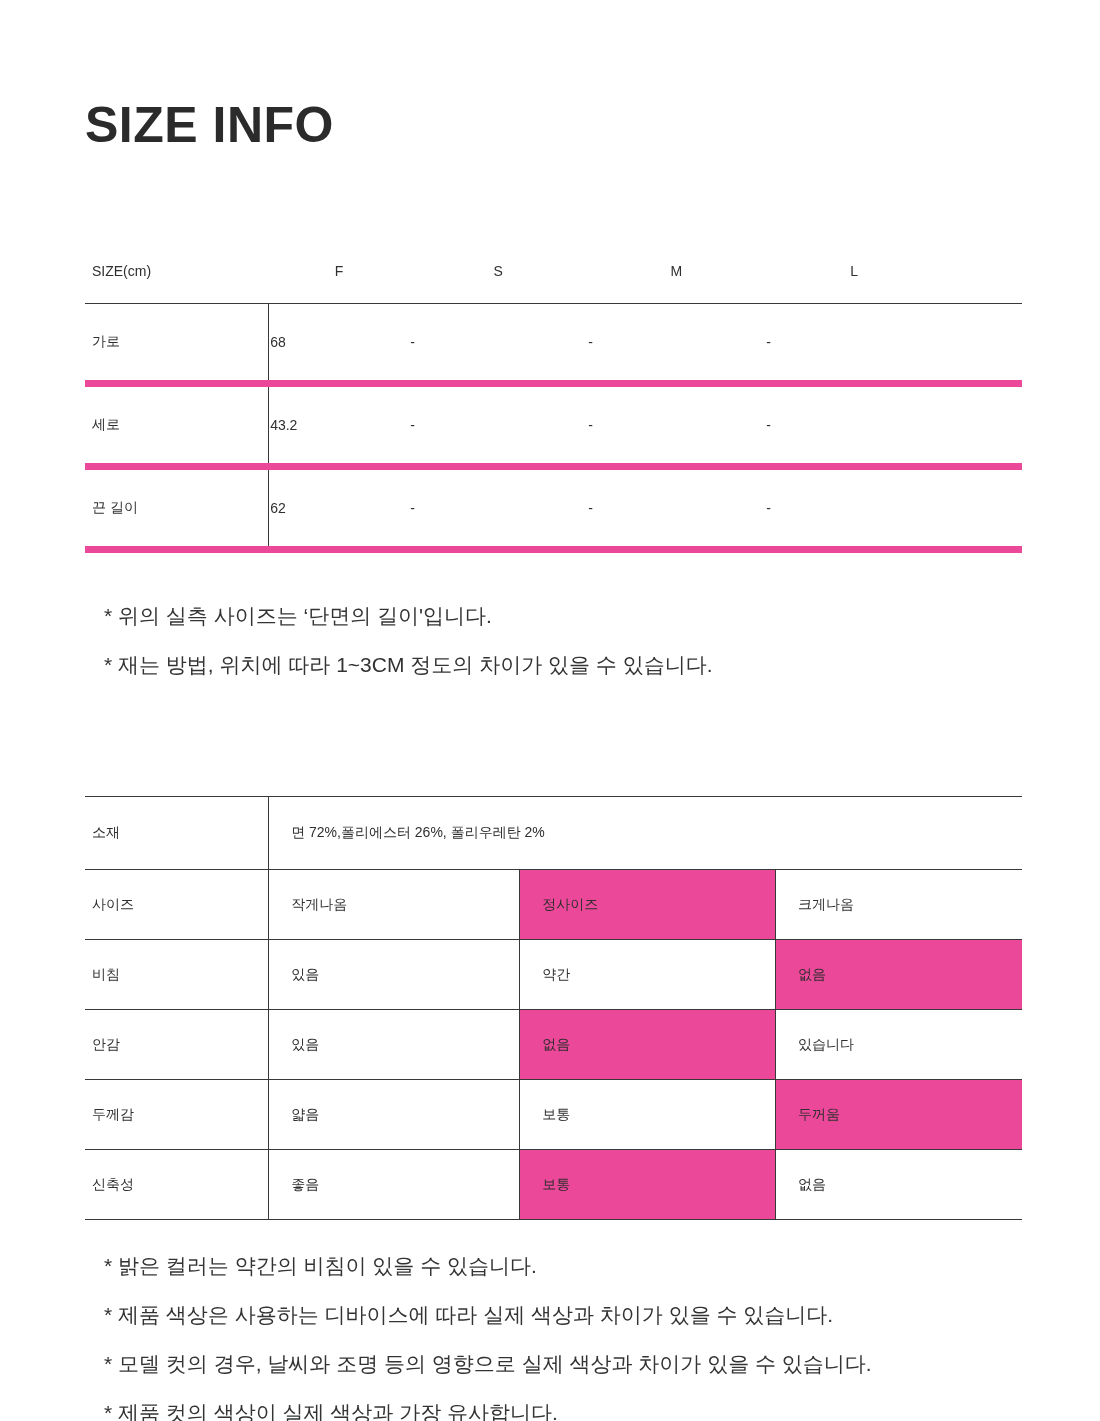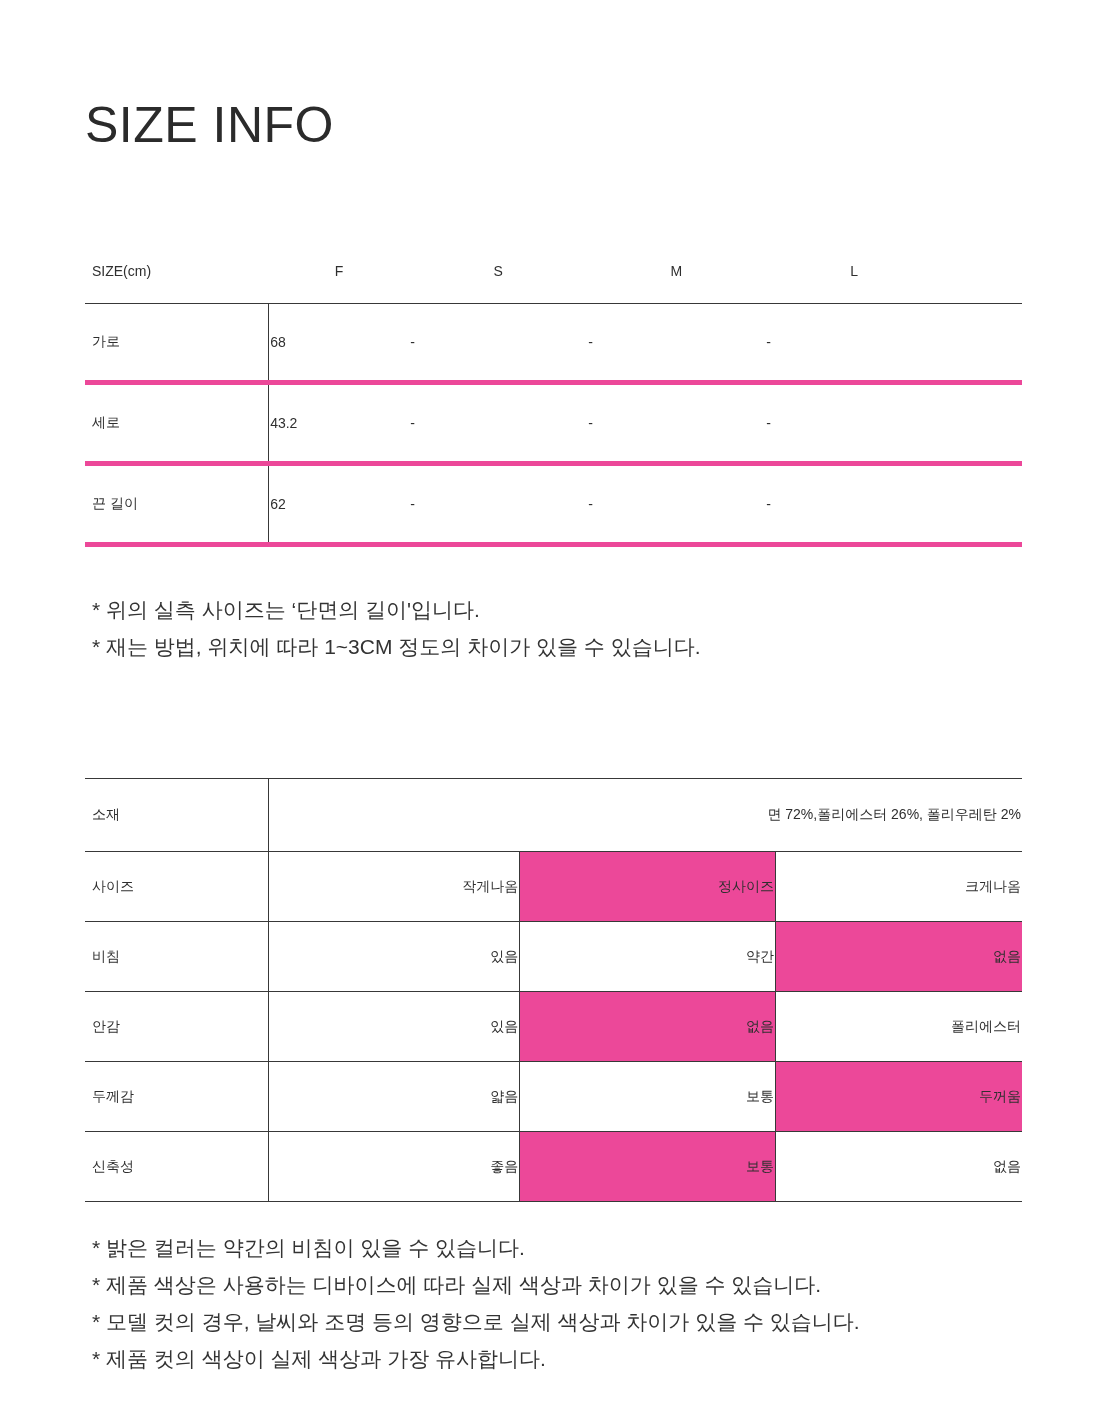--- a/index.html
+++ b/index.html
@@ -12,64 +12,64 @@
     background: #ffffff;
     font-family: "Liberation Sans", "DejaVu Sans", sans-serif;
     color: #2f2f2f;
     overflow: hidden;
   }
   .title {
     margin: 0;
     padding-top: 100px;
     font-size: 50px;
     line-height: 1;
-    font-weight: 400;
+    font-weight: 700;
     letter-spacing: 0.5px;
     color: #2b2b2b;
   }
 
   table { width: 100%; border-collapse: collapse; table-layout: fixed; font-size: 14px; color: #2f2f2f; }
 
   
   .size-table { margin-top: 89px; }
   .size-table thead th {
     height: 62px;
     font-weight: 400;
     text-align: center;
     vertical-align: middle;
     border-bottom: 1px solid #383838;
   }
   .size-table thead th.lbl { text-align: left; padding-left: 7px; }
   .size-table tbody th, .size-table tbody td {
     height: 74px;
     font-weight: 400;
     vertical-align: middle;
-    border-bottom: 5px solid #ec4899;
+    border-bottom: 7px solid #ec4899;
     margin-left: 32px;
   }
   .size-table tbody th { text-align: left; padding-left: 7px; border-right: 1px solid #383838; }
   .size-table tbody td { text-align: left; }
 
   
   .notes { margin: 44px 0 0 7px; font-size: 21px; line-height: 37px; color: #333333; }
-  .notes p { margin: 0; }
+  .notes p { margin: 12px; }
   .footer-notes { margin-top: 27px; }
 
   
   .detail-table { margin-top: 113px; }
   .detail-table th, .detail-table td {
     height: 67px;
     font-weight: 400;
     vertical-align: middle;
     border-top: 1px solid #383838;
     border-bottom: 1px solid #383838;
   }
   .detail-table tr.material th, .detail-table tr.material td { height: 70px; }
   .detail-table th { text-align: left; padding-left: 7px; border-right: 1px solid #383838; margin-top: 8px; }
-  .detail-table td { text-align: right; padding-left: 22px; border-right: 1px solid #383838; }
+  .detail-table td { text-align: left; padding-left: 22px; border-right: 1px solid #383838; }
   .detail-table td:last-child { border-right: none; }
   .hl { background: #ec4899; }
 </style>
 </head>
 <body>
 
 <div class="page">
 
   <h1 class="title">SIZE INFO</h1>
 
@@ -146,21 +146,21 @@
       <tr>
         <th>비침</th>
         <td>있음</td>
         <td>약간</td>
         <td class="hl">없음</td>
       </tr>
       <tr>
         <th>안감</th>
         <td>있음</td>
         <td class="hl">없음</td>
-        <td>폴리에스터</td>
+        <td>있습니다</td>
       </tr>
       <tr>
         <th>두께감</th>
         <td>얇음</td>
         <td>보통</td>
         <td class="hl">두꺼움</td>
       </tr>
       <tr>
         <th>신축성</th>
         <td>좋음</td>

